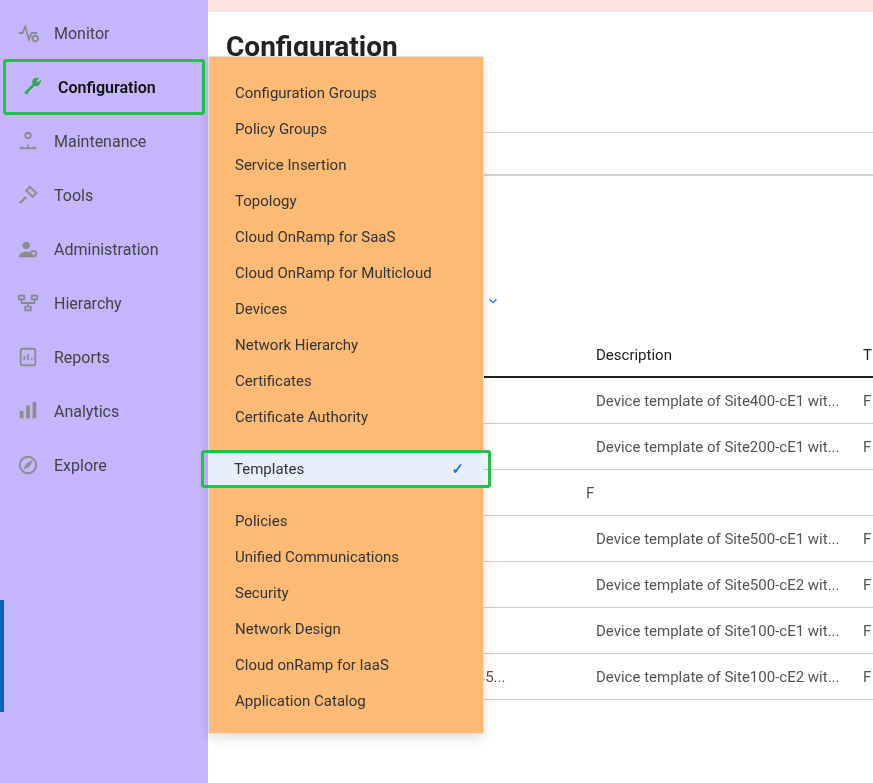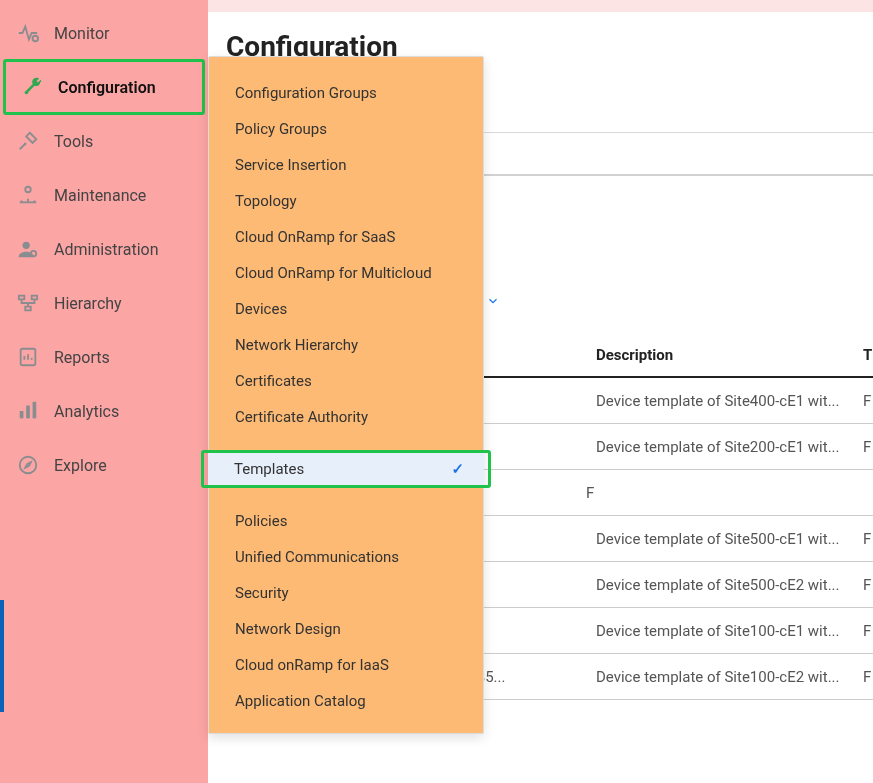--- a/index.html
+++ b/index.html
@@ -11,21 +11,21 @@
     background: #f1f3f4;
     width: 873px;
     height: 783px;
     overflow: hidden;
   }
   .app { display: flex; height: 100%; }
 
   
   .sidebar {
     width: 208px;
-    background: #fca5a5;
+    background: #c4b5fd;
     flex-shrink: 0;
     padding-top: 6px;
   }
   .nav-item {
     display: flex;
     align-items: center;
     gap: 14px;
     height: 54px;
     padding-left: 16px;
     cursor: pointer;
@@ -114,21 +114,21 @@
   
   .table {
     position: absolute;
     left: 18px;
     right: 0;
     top: 346px;
     font-size: 15px;
   }
   .thead {
     display: flex;
-    font-weight: 700;
+    font-weight: 400;
     color: #222;
     padding-bottom: 12px;
     border-bottom: 2px solid #222;
   }
   .th-name { width: 360px; flex-shrink: 0; }
   .th-desc { flex: 1; padding-left: 10px;}
   .th-last { width: 10px; flex-shrink:0; }
   .row {
     display: flex;
     height: 46px;
@@ -217,39 +217,39 @@
               <circle cx="6" cy="18" r="2"></circle>
             </svg>
         </span>
         <span>Configuration</span>
       </div>
     </div>
 
     <div class="nav-item">
       <span class="icon">
         <svg width="22" height="22" viewBox="0 0 24 24" fill="none" stroke="currentColor" stroke-width="2">
-            <path d="M14 3l7 7-4 4-7-7z"></path>
-            <path d="M3 21l6-6"></path>
-            <path d="M8 14l2 2"></path>
-          </svg>
-      </span>
-      <span>Tools</span>
-    </div>
-
-    <div class="nav-item">
-      <span class="icon">
-        <svg width="22" height="22" viewBox="0 0 24 24" fill="none" stroke="currentColor" stroke-width="2">
             <circle cx="12" cy="6" r="3"></circle>
             <path d="M5 20v-2"></path>
             <path d="M12 20v-4"></path>
             <path d="M19 20v-2"></path>
             <path d="M3 20h18"></path>
           </svg>
       </span>
       <span>Maintenance</span>
+    </div>
+
+    <div class="nav-item">
+      <span class="icon">
+        <svg width="22" height="22" viewBox="0 0 24 24" fill="none" stroke="currentColor" stroke-width="2">
+            <path d="M14 3l7 7-4 4-7-7z"></path>
+            <path d="M3 21l6-6"></path>
+            <path d="M8 14l2 2"></path>
+          </svg>
+      </span>
+      <span>Tools</span>
     </div>
 
     <div class="nav-item">
       <span class="icon">
         <svg width="22" height="22" viewBox="0 0 24 24" fill="currentColor">
             <circle cx="10" cy="8" r="4"></circle>
             <path d="M2 20c0-3 4-5 8-5s8 2 8 5v1H2z"></path>
             <circle cx="18" cy="17" r="3" fill="none" stroke="currentColor" stroke-width="2"></circle>
           </svg>
       </span>

